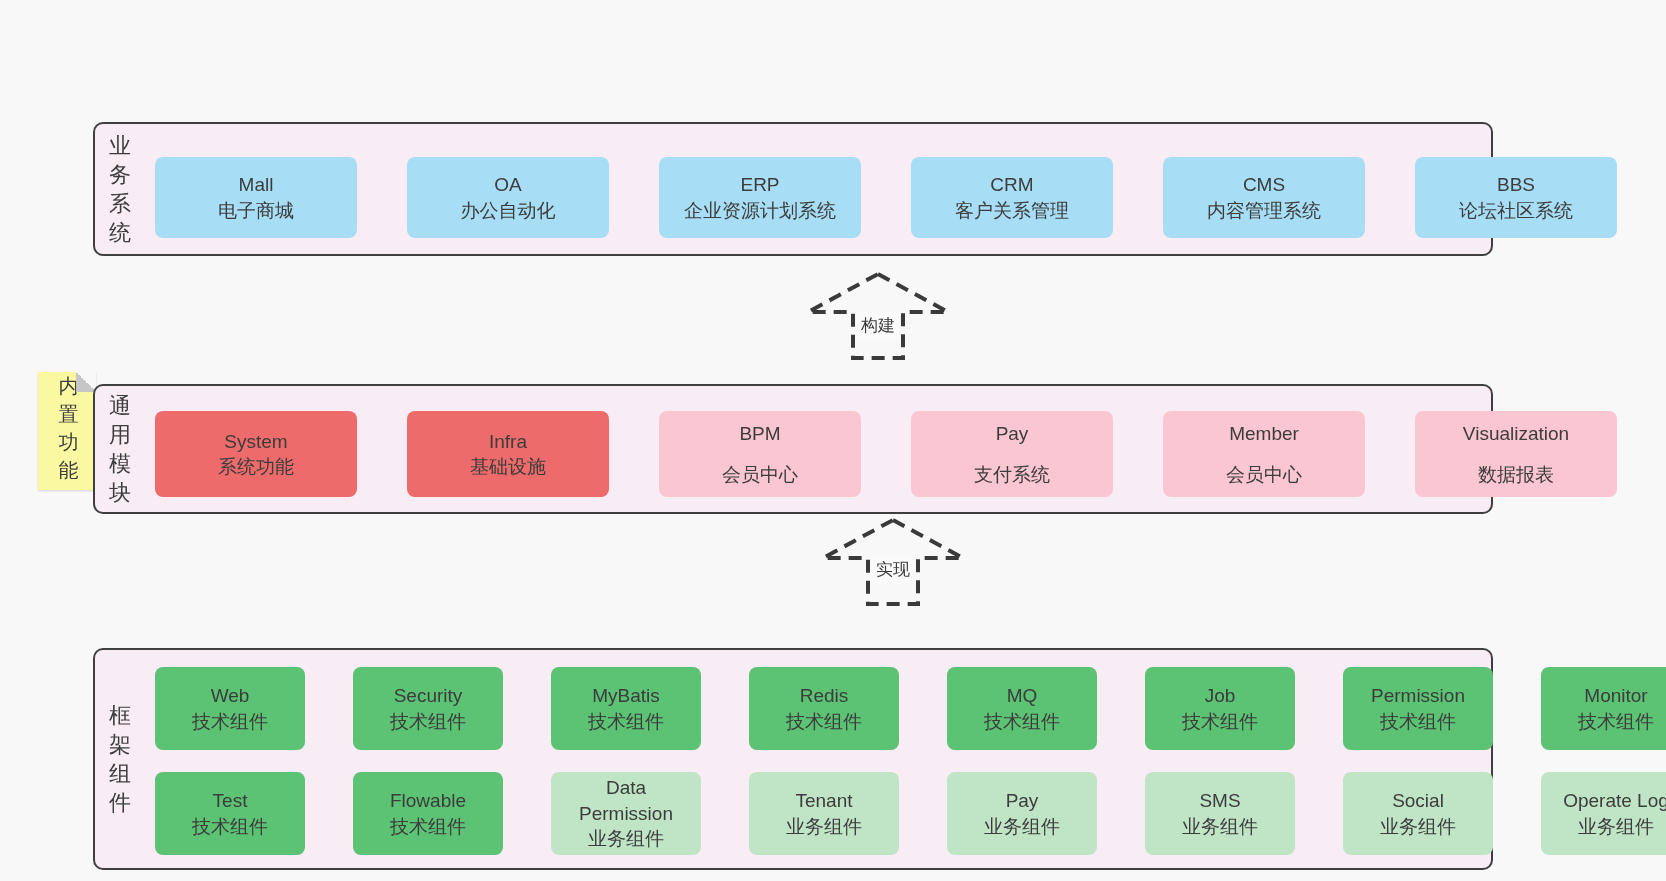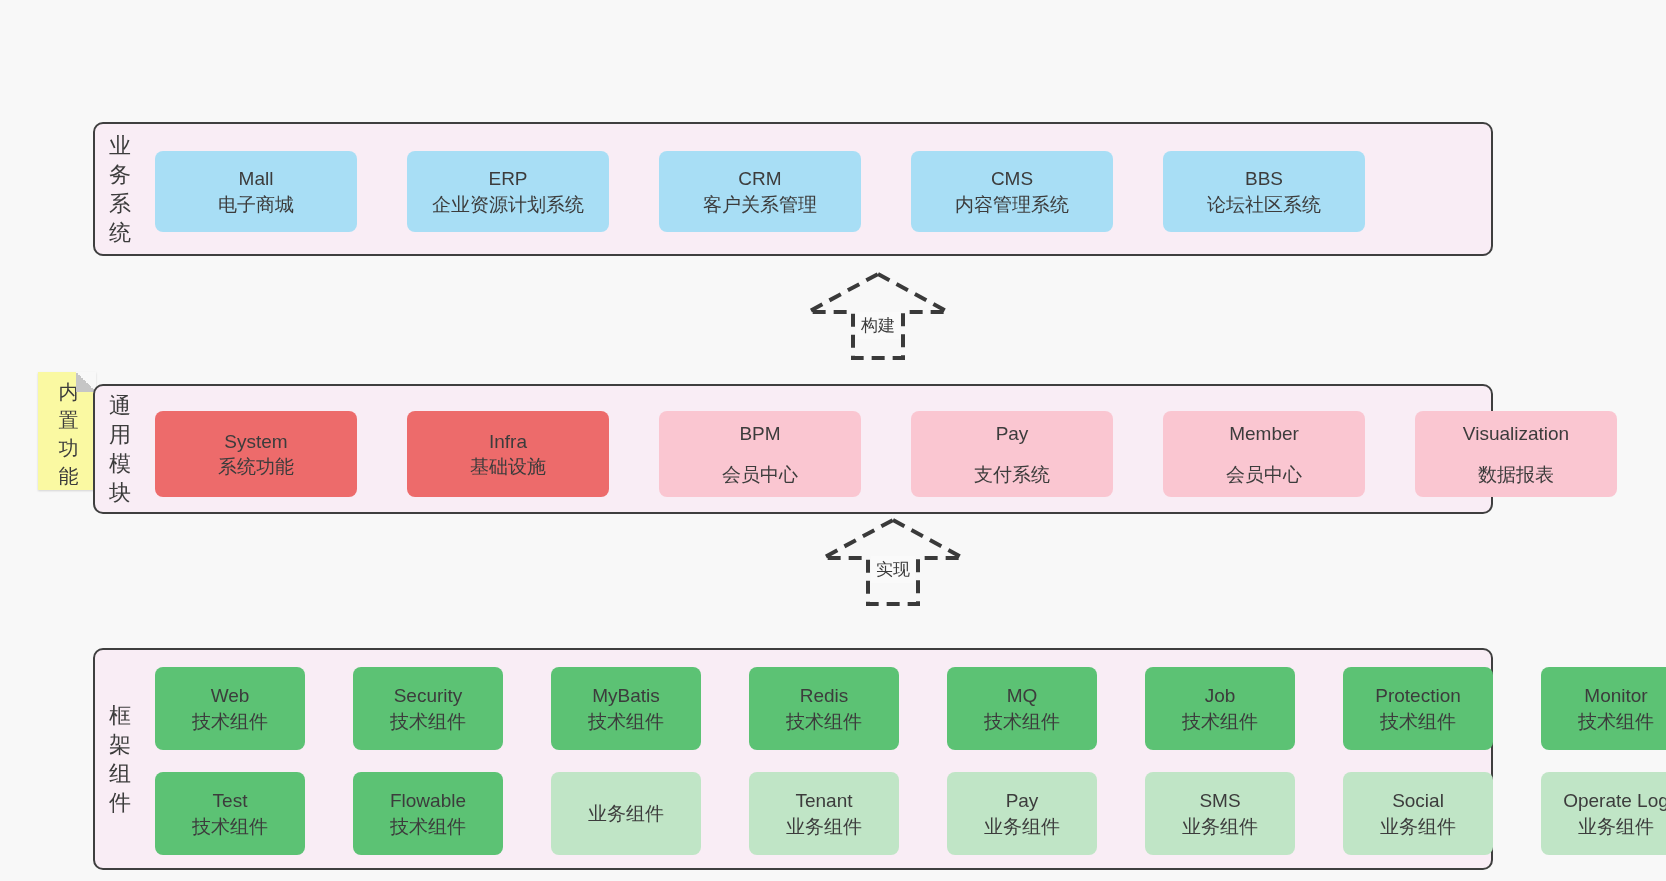--- a/index.html
+++ b/index.html
@@ -26,21 +26,21 @@
     position:absolute; left:11px; top:0; bottom:0;
     width:28px; display:flex; align-items:center; justify-content:center;
     font-size:22px; line-height:1.32; color:var(--c-text);
     word-break:break-all; text-align:center;
   }
   .v-label span{display:block; width:1.05em; word-break:break-all;}
 
   .row{position:absolute; display:flex;}
   .row6{left:60px; gap:50px;}
   .row8{left:60px; gap:48px;}
-  .row-p0{top:27px;}
+  .row-p0{top:33px;}
   .row-p1{top:25px;}
   .row-p2a{top:17px;}
   .row-p2b{top:122px;}
 
   .box{
     border-radius:8px; display:flex; flex-direction:column;
     align-items:center; justify-content:center;
     text-align:center; padding:2px 6px; line-height:1.34; font-size:19px;
   }
   .row6 .box{width:202px; height:81px;}
@@ -48,21 +48,21 @@
   .row8 .box{width:150px; height:83px;}
   .v-blue{background:var(--c-blue);}
   .v-red{background:var(--c-red);}
   .v-pink{background:var(--c-pink);gap:16px;}
   .v-green{background:var(--c-green);}
   .v-lightgreen{background:var(--c-lightgreen);}
   .box-title,.box-subtitle{color:var(--c-text);}
 
   .note{
     position:absolute; left:38px; width:58px; background:var(--c-note); z-index:1;
-    display:flex; align-items:flex-end; justify-content:center;
+    display:flex; align-items:flex-start; justify-content:center;
     font-size:20px; line-height:1.4; text-align:center;
     box-shadow:0 1px 2px rgba(0,0,0,0.15);
     padding-left:7px;
   }
   .note-1{top:372px; height:118px;}
   .note-2{top:656px; height:134px;}
   .note .fold{
     position:absolute; top:0; right:0; width:20px; height:20px;
     background:linear-gradient(225deg, var(--page-bg) 50%, #c6c6c6 50%);
   }
@@ -96,20 +96,24 @@
   <div class="arrow-label" style="left:893px; top:556px;">实现</div>
 
   <section class="panel panel-0">
     <div class="v-label">
       <span>业务系统</span>
     </div>
     <div class="row row6 row-p0">
         <div class="box v-blue">
     <div class="box-title">Mall</div>
     <div class="box-subtitle">电子商城</div>
+  </div>
+        <div class="box v-blue">
+    <div class="box-title">OA</div>
+    <div class="box-subtitle">办公自动化</div>
   </div>
         <div class="box v-blue">
     <div class="box-title">ERP</div>
     <div class="box-subtitle">企业资源计划系统</div>
   </div>
         <div class="box v-blue">
     <div class="box-title">CRM</div>
     <div class="box-subtitle">客户关系管理</div>
   </div>
         <div class="box v-blue">
@@ -178,38 +182,39 @@
   </div>
         <div class="box v-green">
     <div class="box-title">MQ</div>
     <div class="box-subtitle">技术组件</div>
   </div>
         <div class="box v-green">
     <div class="box-title">Job</div>
     <div class="box-subtitle">技术组件</div>
   </div>
         <div class="box v-green">
-    <div class="box-title">Protection</div>
+    <div class="box-title">Permission</div>
     <div class="box-subtitle">技术组件</div>
   </div>
         <div class="box v-green">
     <div class="box-title">Monitor</div>
     <div class="box-subtitle">技术组件</div>
   </div>
       </div>
     <div class="row row8 row-p2b">
         <div class="box v-green">
     <div class="box-title">Test</div>
     <div class="box-subtitle">技术组件</div>
   </div>
         <div class="box v-green">
     <div class="box-title">Flowable</div>
     <div class="box-subtitle">技术组件</div>
   </div>
         <div class="box v-lightgreen">
+    <div class="box-title">Data Permission</div>
     <div class="box-subtitle">业务组件</div>
   </div>
         <div class="box v-lightgreen">
     <div class="box-title">Tenant</div>
     <div class="box-subtitle">业务组件</div>
   </div>
         <div class="box v-lightgreen">
     <div class="box-title">Pay</div>
     <div class="box-subtitle">业务组件</div>
   </div>

